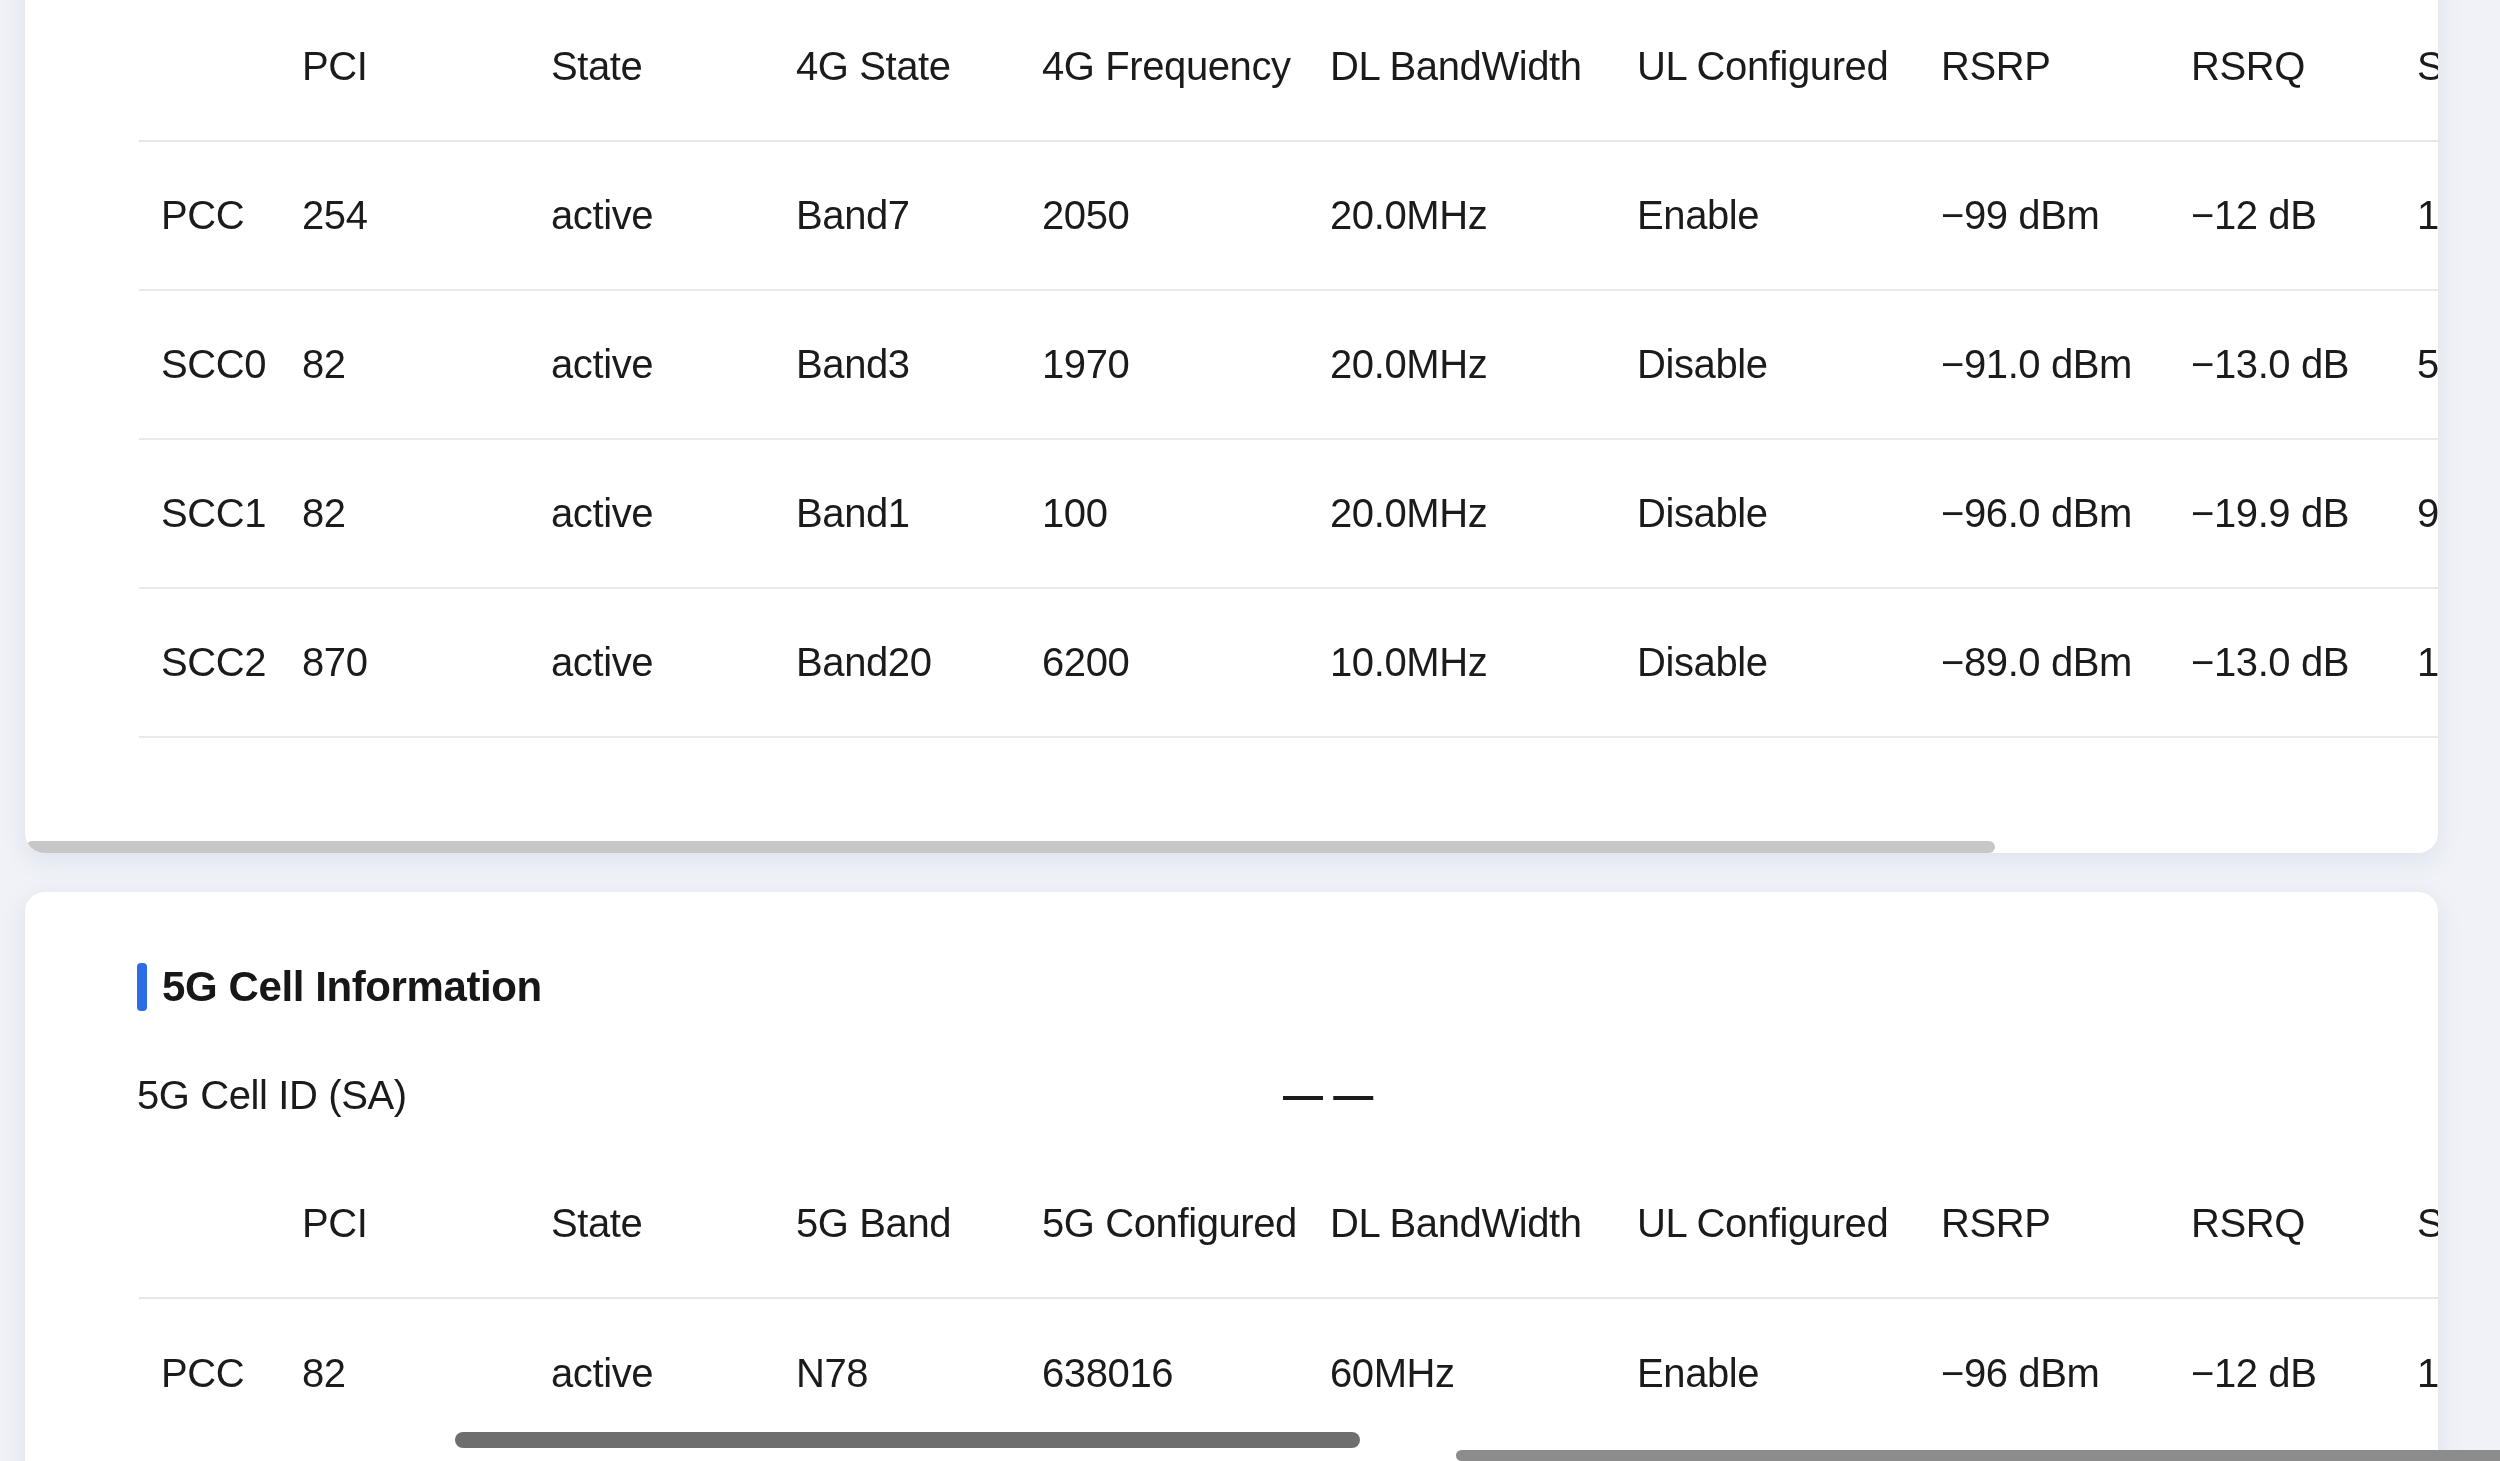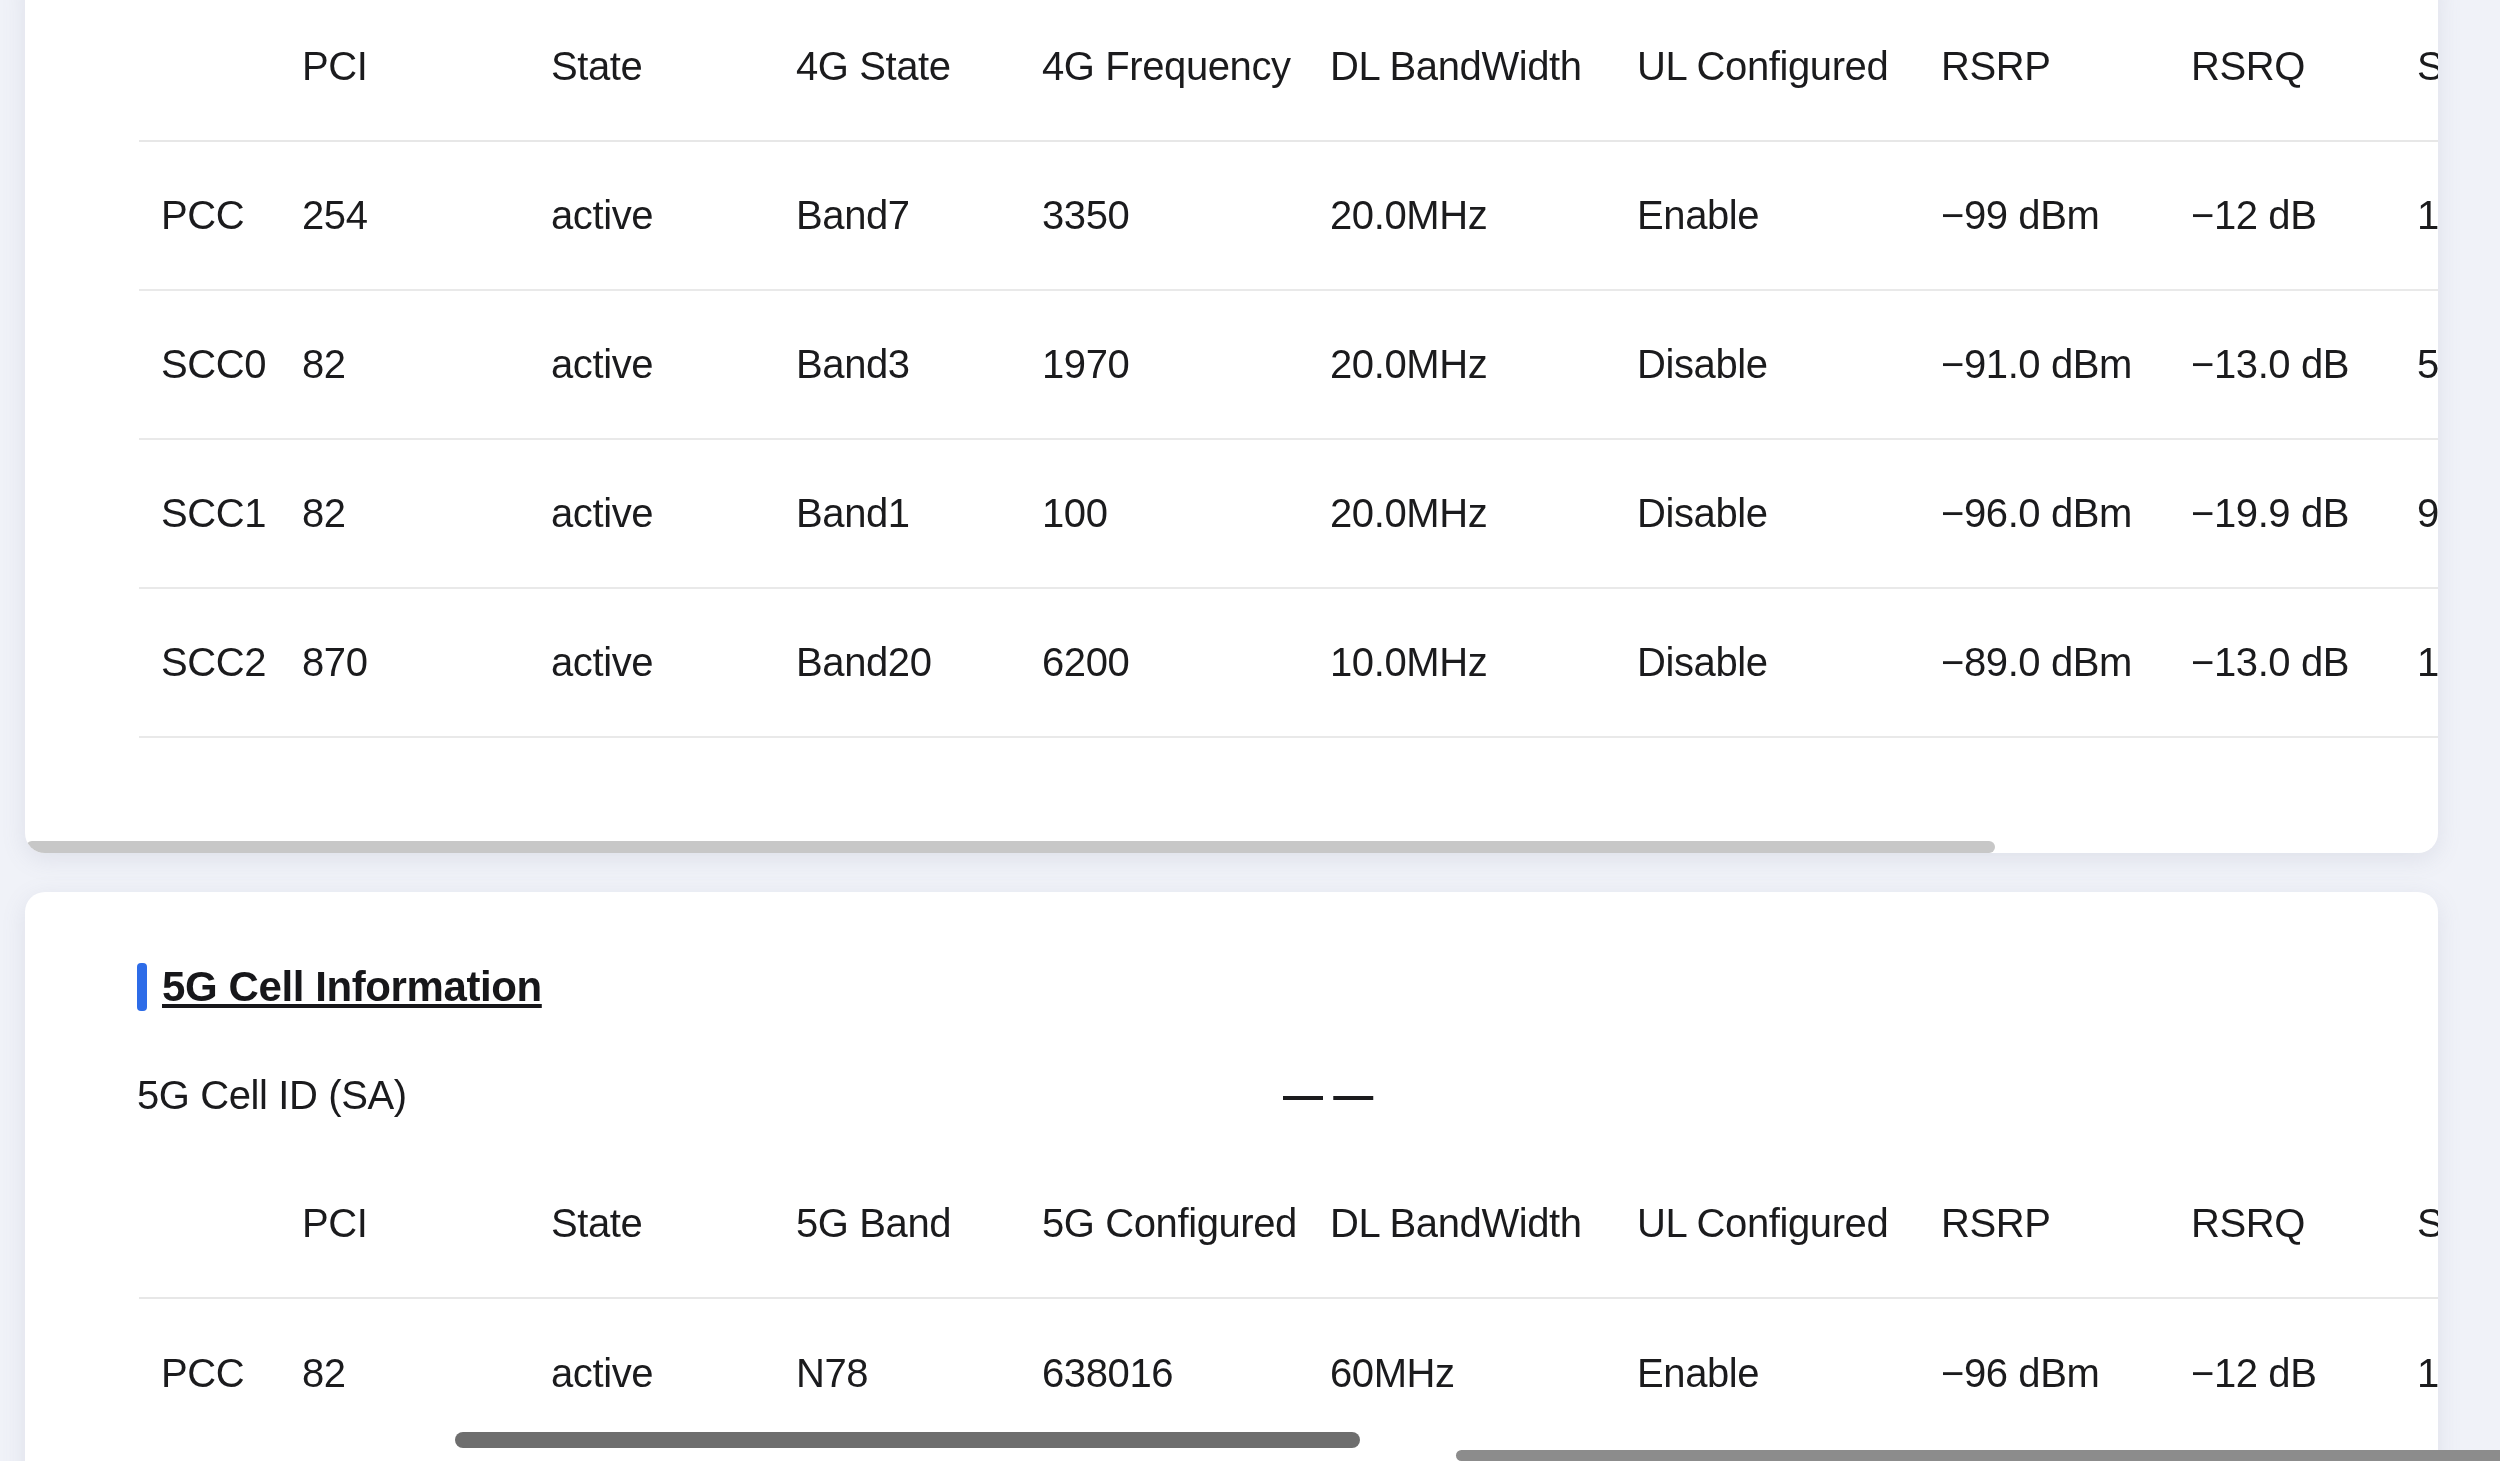--- a/index.html
+++ b/index.html
@@ -75,21 +75,20 @@
     border-radius: 4px;
     background: #2d6ce8;
     margin-right: 15px;
   }
   .section-title h2 {
     margin: 0;
     font-size: 42px;
     font-weight: 700;
     letter-spacing: -0.4px;
     color: #17171a;
-    text-decoration: underline;
   }
 
   .info-row {
     position: absolute;
     left: 0;
     top: 181px;
     width: 100%;
     height: 44px;
     font-size: 40px;
     letter-spacing: -0.4px;
@@ -144,21 +143,21 @@
         <div class="tcell">RSRP</div>
         <div class="tcell">RSRQ</div>
         <div class="tcell">S</div>
       </div>
 
       <div class="trow data">
         <div class="tcell">PCC</div>
         <div class="tcell">254</div>
         <div class="tcell">active</div>
         <div class="tcell">Band7</div>
-        <div class="tcell">3350</div>
+        <div class="tcell">2050</div>
         <div class="tcell">20.0MHz</div>
         <div class="tcell">Enable</div>
         <div class="tcell">−99 dBm</div>
         <div class="tcell">−12 dB</div>
         <div class="tcell">1</div>
       </div>
 
       <div class="trow data">
         <div class="tcell">SCC0</div>
         <div class="tcell">82</div>

